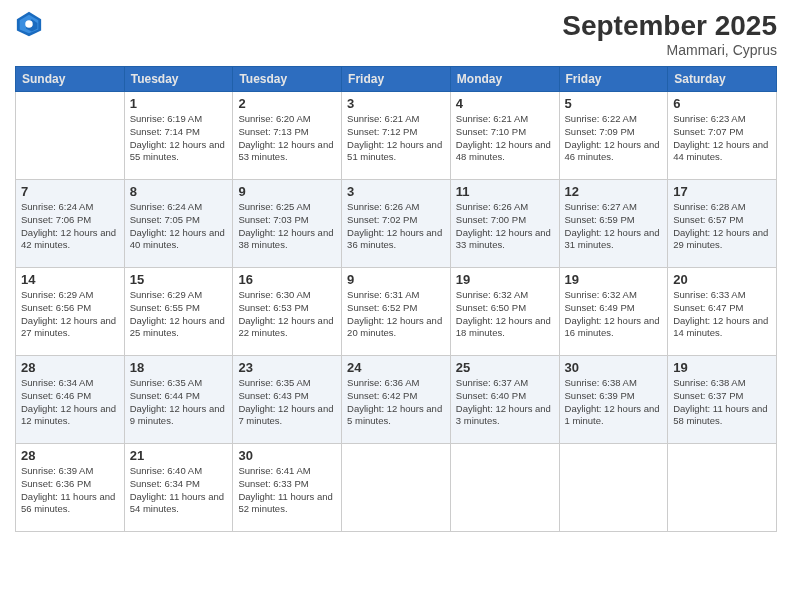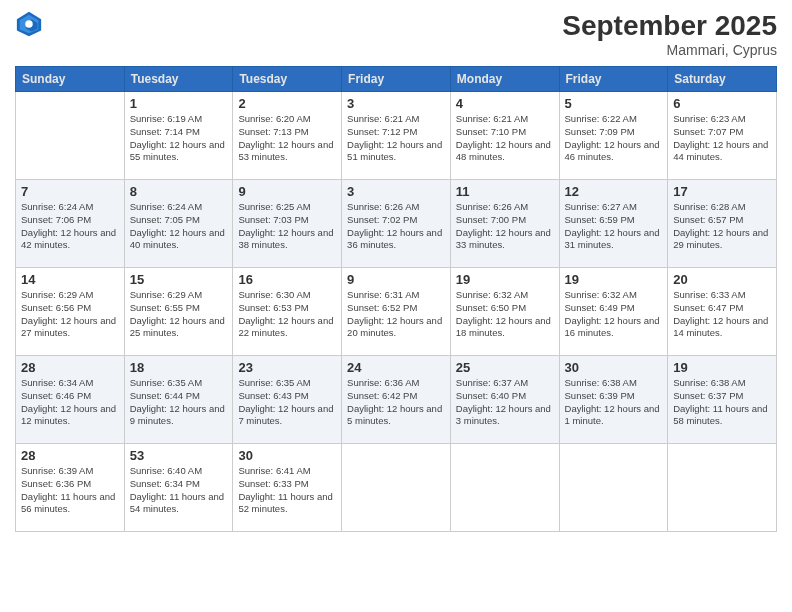--- a/index.html
+++ b/index.html
@@ -233,21 +233,21 @@
             <div class="day-num">19</div>
             <div class="day-info">Sunrise: 6:38 AM<br>Sunset: 6:37 PM<br>Daylight: 11 hours and 58 minutes.</div>
           </td>
         </tr>
         <tr class="row-white">
           <td>
             <div class="day-num">28</div>
             <div class="day-info">Sunrise: 6:39 AM<br>Sunset: 6:36 PM<br>Daylight: 11 hours and 56 minutes.</div>
           </td>
           <td>
-            <div class="day-num">53</div>
+            <div class="day-num">21</div>
             <div class="day-info">Sunrise: 6:40 AM<br>Sunset: 6:34 PM<br>Daylight: 11 hours and 54 minutes.</div>
           </td>
           <td>
             <div class="day-num">30</div>
             <div class="day-info">Sunrise: 6:41 AM<br>Sunset: 6:33 PM<br>Daylight: 11 hours and 52 minutes.</div>
           </td>
           <td class="empty-cell"></td>
           <td class="empty-cell"></td>
           <td class="empty-cell"></td>
           <td class="empty-cell"></td>

